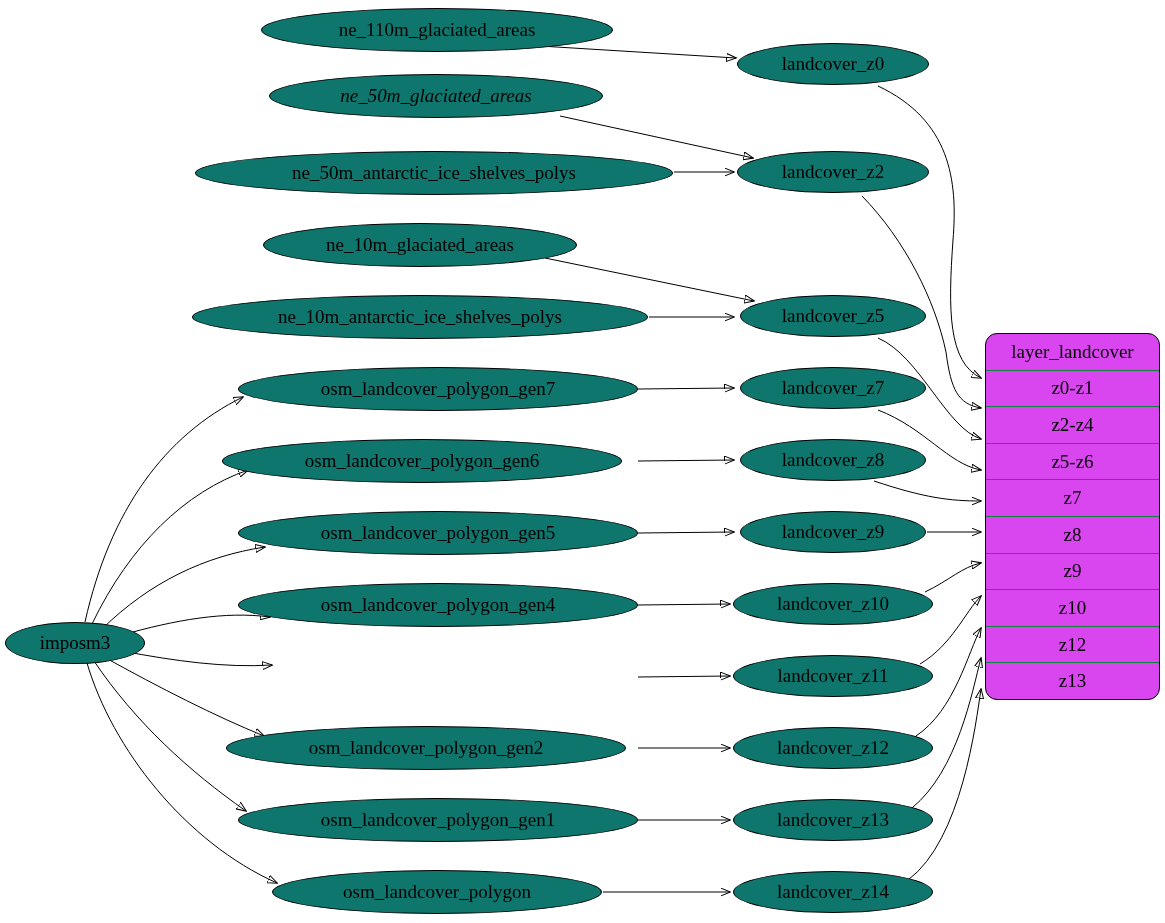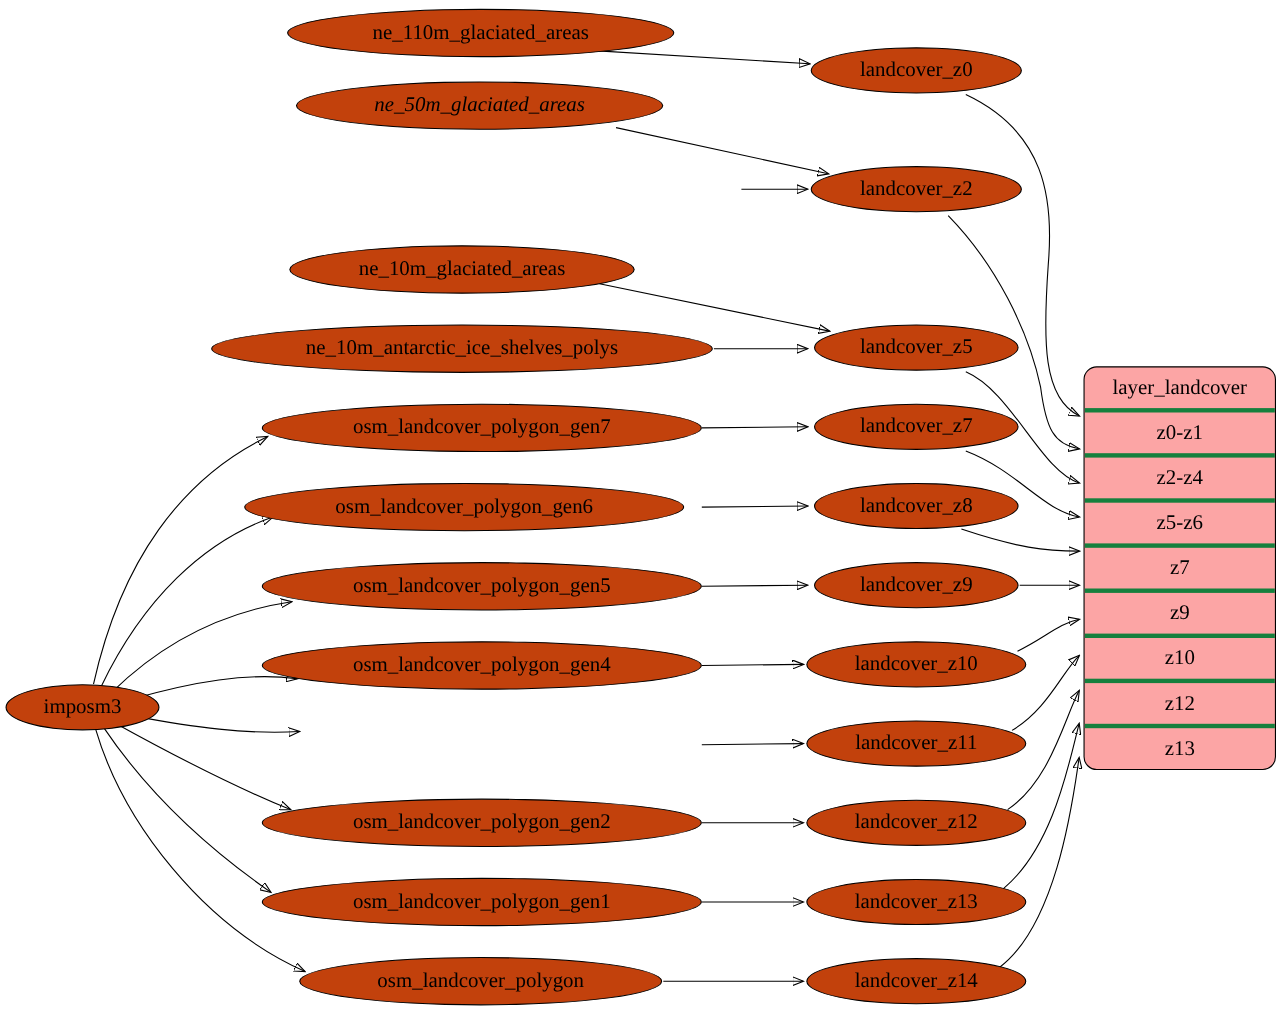--- a/index.html
+++ b/index.html
@@ -11,39 +11,39 @@
     font-size:19px;
     color:#000;
     overflow:hidden;
   }
   svg.edge-layer{position:absolute;left:0;top:0;width:1165px;height:923px;}
   svg.edge-layer path, svg.edge-layer line{stroke:#000;stroke-width:1;fill:none;}
   .node{
     position:absolute;
     border:1px solid #000;
     border-radius:50%;
-    background:#c2410c;
+    background:#0f766e;
     display:flex;align-items:center;justify-content:center;
     white-space:nowrap;
     box-sizing:border-box;
   }
   .record{
     position:absolute;
     left:985px;top:333px;width:175px;height:367px;
-    background:#fca5a5;
+    background:#d946ef;
     border:1px solid #000;
     border-radius:12px;
     box-sizing:border-box;
     display:flex;flex-direction:column;
     overflow:hidden;
   }
   .record .row{
     flex:1;
     display:flex;align-items:center;justify-content:center;
-    border-top:4px solid #15803d;
+    border-top:1px solid #15803d;
     white-space:nowrap;
   }
   .record .row:first-child{border-top:none;}
 </style>
 </head>
 <body>
 
 <div class="stage">
 
   <svg class="edge-layer" viewBox="0 0 1165 923" xmlns="http://www.w3.org/2000/svg">
@@ -87,28 +87,29 @@
     <path d="M 920,664 C 952,645 965,612 981,596" marker-end="url(#arrow)"></path>
     <path d="M 916,736 C 955,710 968,652 981,628" marker-end="url(#arrow)"></path>
     <path d="M 912,808 C 958,770 972,692 981,658" marker-end="url(#arrow)"></path>
     <path d="M 908,880 C 962,840 976,722 981,689" marker-end="url(#arrow)"></path>
   </svg>
 
   <div class="node" style="left:5px;top:622px;width:140px;height:42px;">imposm3</div>
 
   <div class="node" style="left:261px;top:8px;width:352px;height:44px;">ne_110m_glaciated_areas</div>
   <div class="node" style="left:269px;top:74px;width:334px;height:44px;font-style:italic;">ne_50m_glaciated_areas</div>
+  <div class="node" style="left:195px;top:151px;width:478px;height:44px;">ne_50m_antarctic_ice_shelves_polys</div>
   <div class="node" style="left:263px;top:223px;width:314px;height:44px;">ne_10m_glaciated_areas</div>
   <div class="node" style="left:192px;top:295px;width:456px;height:44px;">ne_10m_antarctic_ice_shelves_polys</div>
 
   <div class="node" style="left:238px;top:367px;width:400px;height:44px;">osm_landcover_polygon_gen7</div>
   <div class="node" style="left:222px;top:439px;width:400px;height:44px;">osm_landcover_polygon_gen6</div>
   <div class="node" style="left:238px;top:511px;width:400px;height:44px;text-align:right;">osm_landcover_polygon_gen5</div>
   <div class="node" style="left:238px;top:583px;width:400px;height:44px;">osm_landcover_polygon_gen4</div>
-  <div class="node" style="left:238px;top:726px;width:400px;height:44px;text-align:center;">osm_landcover_polygon_gen2</div>
+  <div class="node" style="left:226px;top:726px;width:400px;height:44px;text-align:center;">osm_landcover_polygon_gen2</div>
   <div class="node" style="left:238px;top:798px;width:400px;height:44px;">osm_landcover_polygon_gen1</div>
   <div class="node" style="left:272px;top:870px;width:330px;height:44px;">osm_landcover_polygon</div>
 
   <div class="node" style="left:737px;top:43px;width:192px;height:42px;">landcover_z0</div>
   <div class="node" style="left:737px;top:151px;width:192px;height:42px;">landcover_z2</div>
   <div class="node" style="left:740px;top:295px;width:186px;height:42px;">landcover_z5</div>
   <div class="node" style="left:740px;top:367px;width:186px;height:42px;">landcover_z7</div>
   <div class="node" style="left:740px;top:439px;width:186px;height:42px;">landcover_z8</div>
   <div class="node" style="left:740px;top:511px;width:186px;height:42px;">landcover_z9</div>
   <div class="node" style="left:733px;top:583px;width:200px;height:42px;">landcover_z10</div>
@@ -116,19 +117,20 @@
   <div class="node" style="left:733px;top:727px;width:200px;height:42px;">landcover_z12</div>
   <div class="node" style="left:733px;top:799px;width:200px;height:42px;">landcover_z13</div>
   <div class="node" style="left:733px;top:871px;width:200px;height:42px;">landcover_z14</div>
 
   <div class="record">
     <div class="row">layer_landcover</div>
     <div class="row">z0-z1</div>
     <div class="row">z2-z4</div>
     <div class="row">z5-z6</div>
     <div class="row">z7</div>
+    <div class="row">z8</div>
     <div class="row">z9</div>
     <div class="row">z10</div>
     <div class="row">z12</div>
     <div class="row">z13</div>
   </div>
 
 </div>
 
 </body></html>

